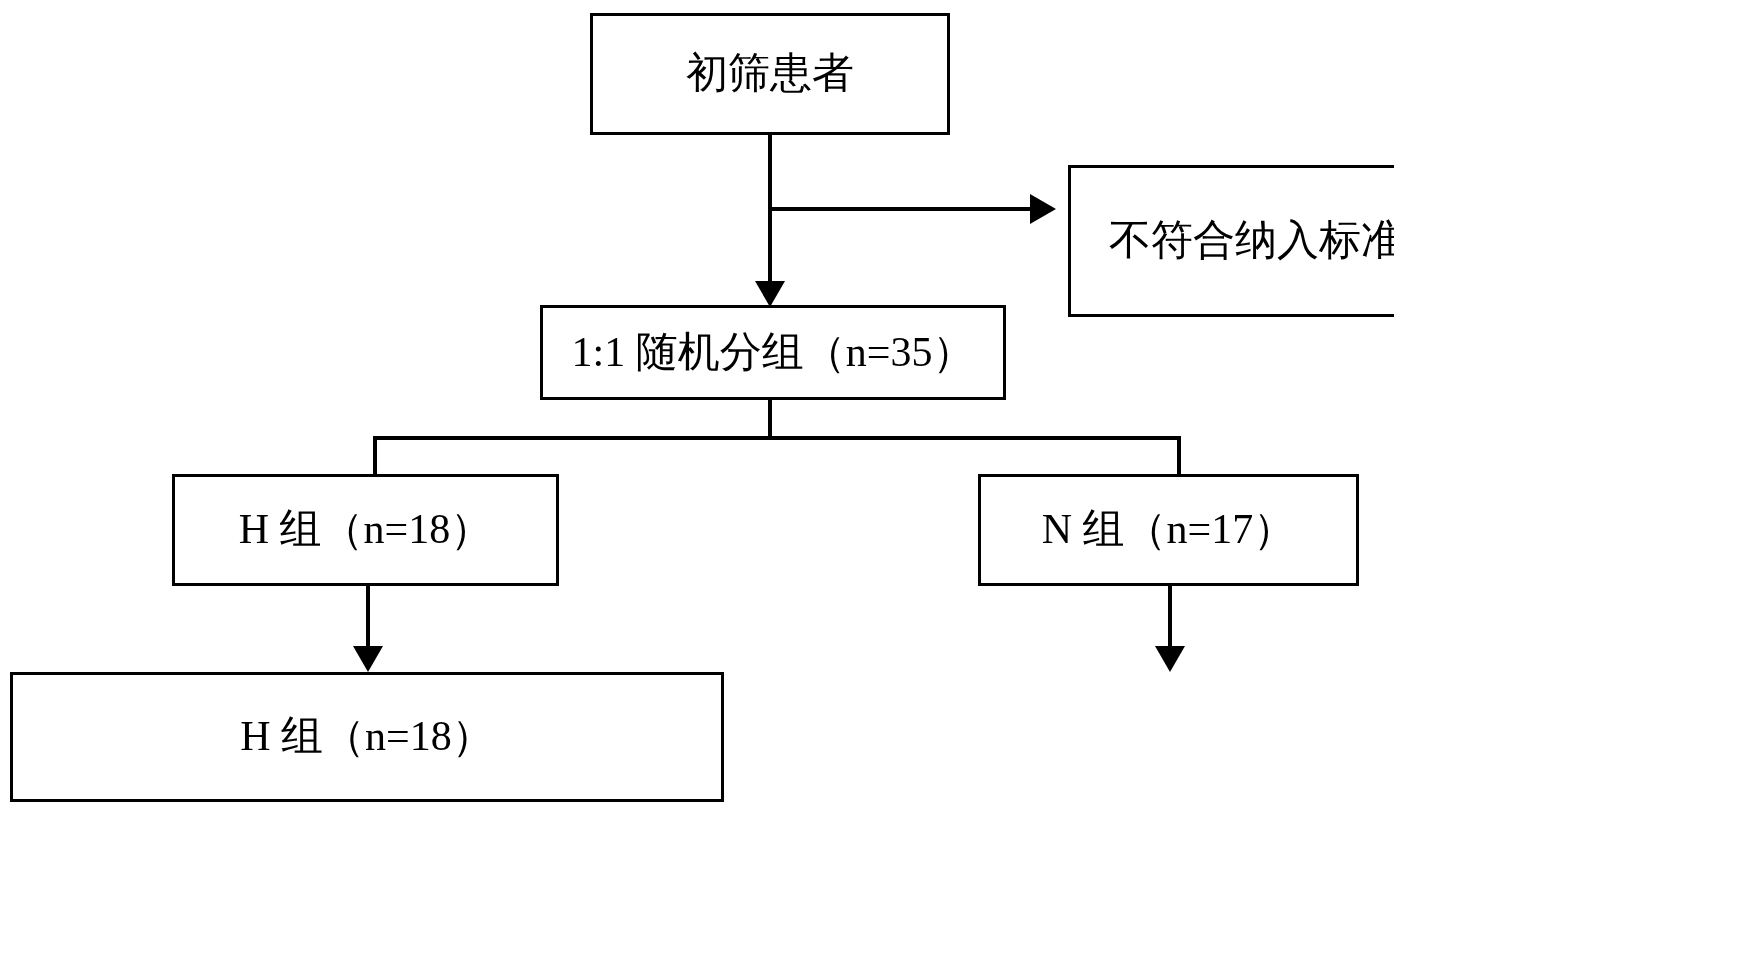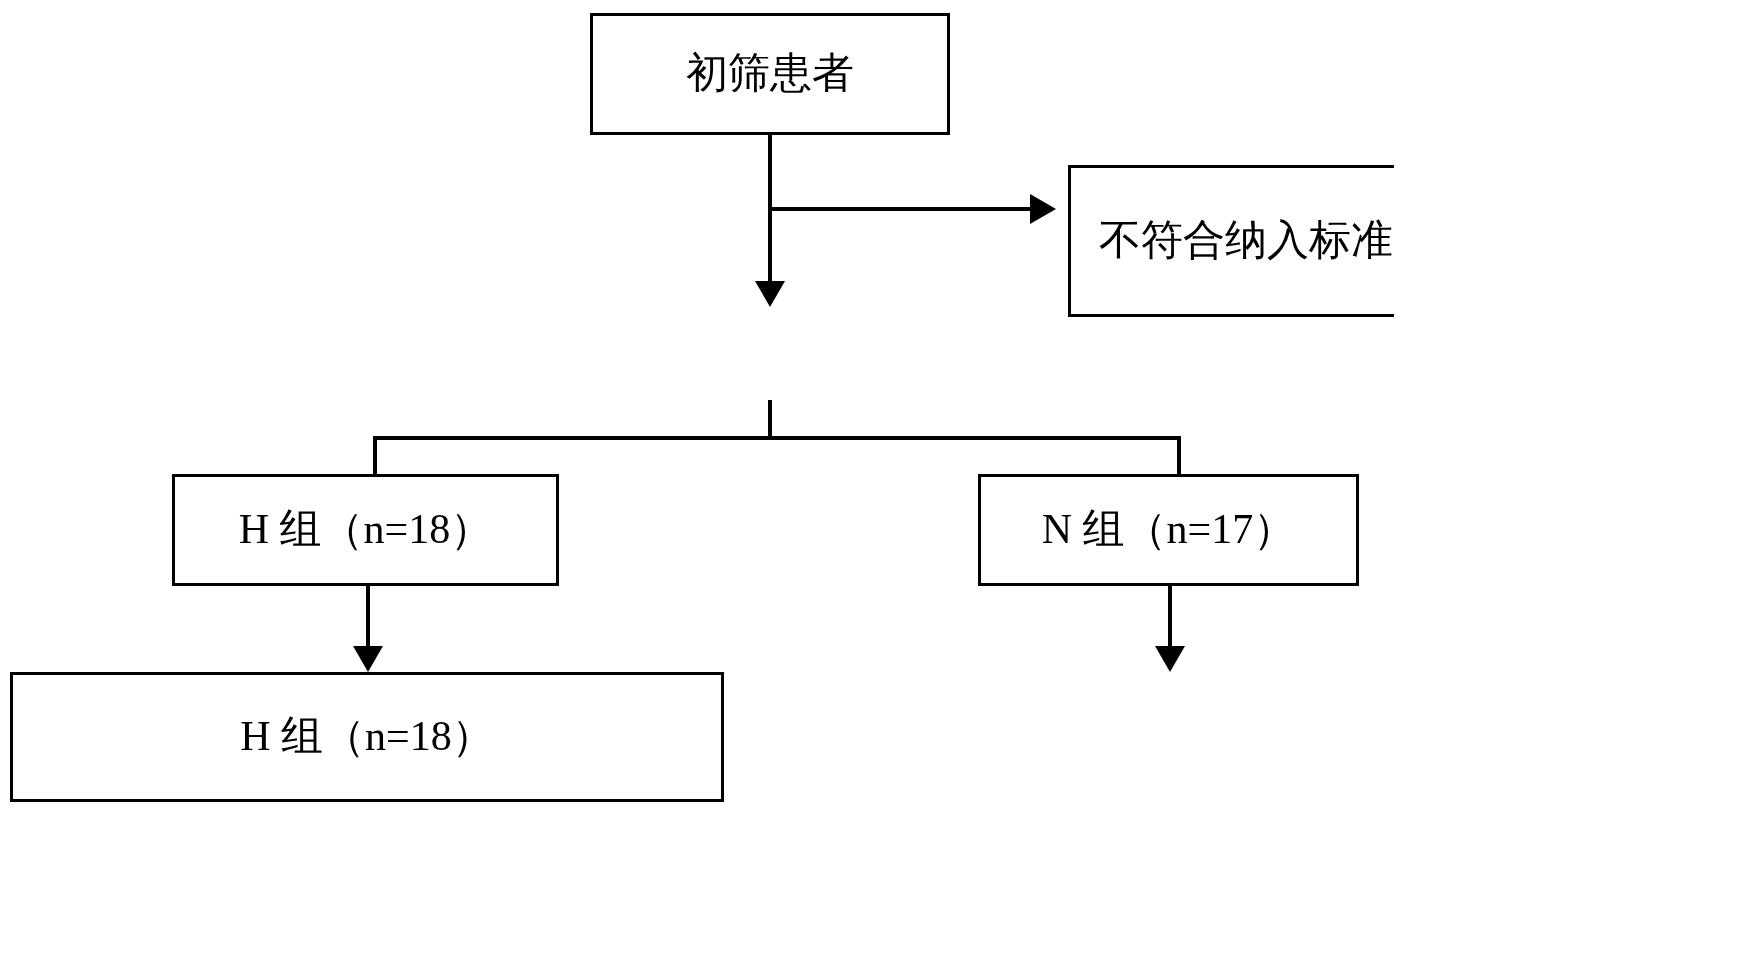--- a/index.html
+++ b/index.html
@@ -34,21 +34,21 @@
     z-index: 2;
   }
   .node .line {
     display: block;
     white-space: pre;
   }
 
   
   #node-screened      { left: 590px;  top: 13px;  width: 360px; height: 122px; font-size: 42px; }
   #node-excluded      { left: 1068px; top: 165px; width: 462px; height: 152px; font-size: 42px;
-                        align-items: flex-start; padding-left: 28px; }
+                        align-items: flex-start; padding-left: 38px; }
   #node-randomized    { left: 540px;  top: 305px; width: 466px; height: 95px;  font-size: 42px; }
   #node-group-h-alloc { left: 172px;  top: 474px; width: 387px; height: 112px; font-size: 42px; }
   #node-group-n-alloc { left: 978px;  top: 474px; width: 381px; height: 112px; font-size: 42px; justify-content: center; }
   #node-group-h-final { left: 10px;   top: 672px; width: 714px; height: 130px; font-size: 42px; }
   #node-group-n-final { left: 812px;  top: 672px; width: 717px; height: 170px; font-size: 42px; }
 
   
   .edge {
     position: absolute;
     background: #000000;
@@ -114,20 +114,23 @@
   <div class="arrow-down" id="arrow-n-final"></div>
 
   <div class="node" id="node-screened">
     <span class="line">初筛患者</span>
   </div>
 
   <div class="node" id="node-excluded">
     <span class="line">不符合纳入标准</span>
   </div>
 
+  <div class="node" id="node-randomized">
+    <span class="line">1:1 随机分组（n=35）</span>
+  </div>
 
   <div class="node" id="node-group-h-alloc">
     <span class="line">H 组（n=18）</span>
   </div>
 
   <div class="node" id="node-group-n-alloc">
     <span class="line">N 组（n=17）</span>
   </div>
 
   <div class="node" id="node-group-h-final">

